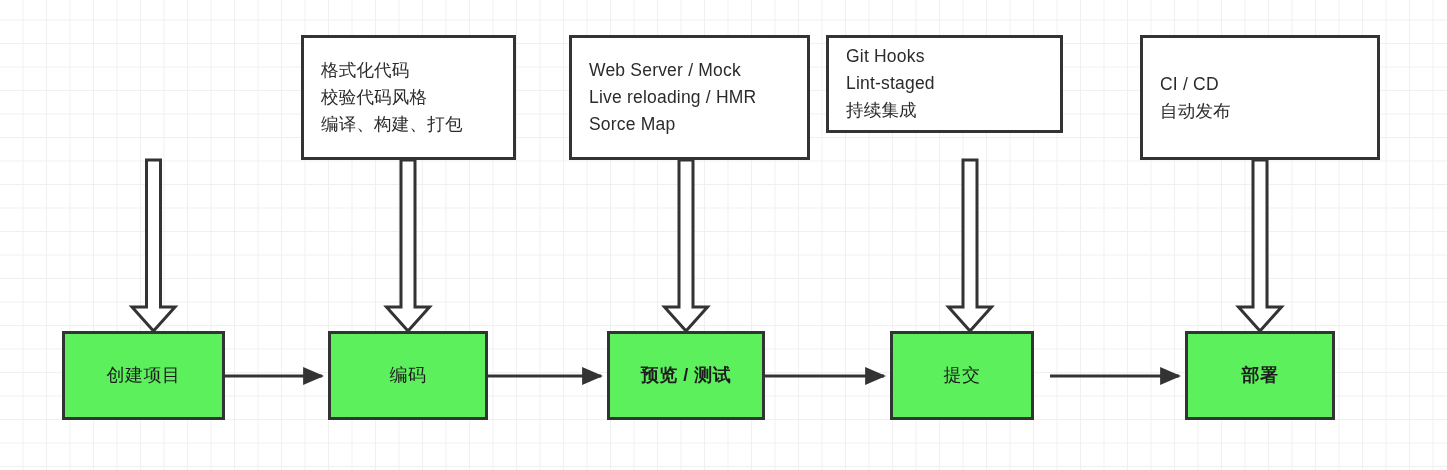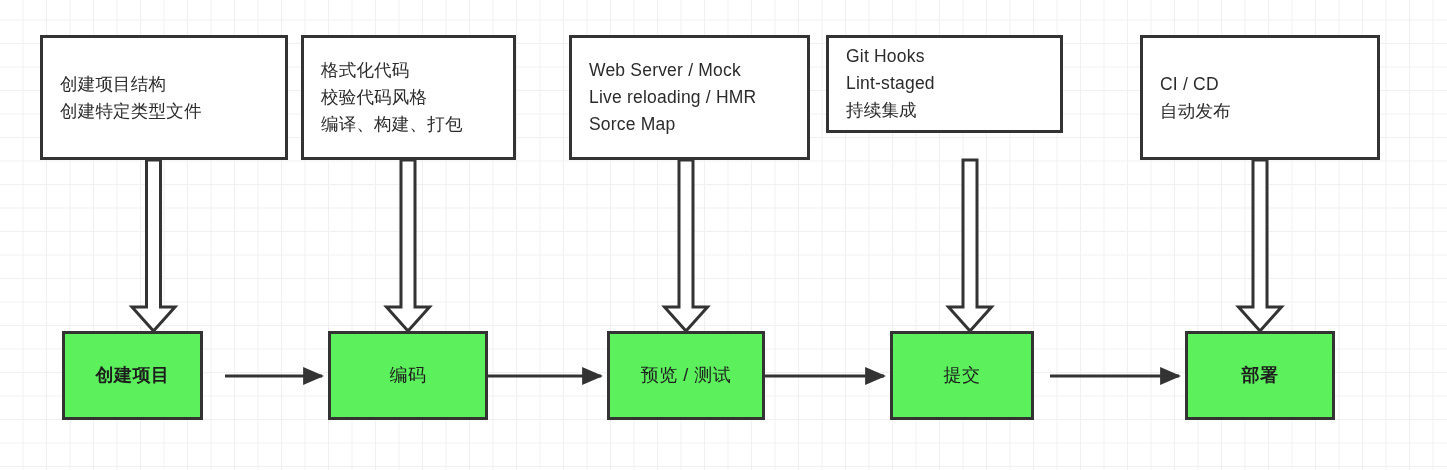--- a/index.html
+++ b/index.html
@@ -97,24 +97,20 @@
     </g>
 
     <g stroke="#333333" stroke-width="3" fill="none" marker-end="url(#solidArrow)">
       <line x1="225" y1="376" x2="322" y2="376"></line>
       <line x1="488" y1="376" x2="601" y2="376"></line>
       <line x1="765" y1="376" x2="884" y2="376"></line>
       <line x1="1050" y1="376" x2="1179" y2="376"></line>
     </g>
   </svg>
 
-  <div class="node white" style="left:40px; top:35px; width:248px; height:125px;">
-    <div class="desc-text">创建项目结构
-创建特定类型文件</div>
-  </div>
 
   <div class="node white" style="left:301px; top:35px; width:215px; height:125px;">
     <div class="desc-text">格式化代码
 校验代码风格
 编译、构建、打包</div>
   </div>
 
   <div class="node white" style="left:569px; top:35px; width:241px; height:125px;">
     <div class="desc-text">Web Server / Mock
 Live reloading / HMR
@@ -125,29 +121,29 @@
     <div class="desc-text">Git Hooks
 Lint-staged
 持续集成</div>
   </div>
 
   <div class="node white" style="left:1140px; top:35px; width:240px; height:125px;">
     <div class="desc-text">CI / CD
 自动发布</div>
   </div>
 
-  <div class="node green" style="left:62px; top:331px; width:141px; height:89px;font-weight:bold;">
+  <div class="node green" style="left:62px; top:331px; width:163px; height:89px;">
     <div class="stage-text">创建项目</div>
   </div>
 
   <div class="node green" style="left:328px; top:331px; width:160px; height:89px;">
     <div class="stage-text">编码</div>
   </div>
 
-  <div class="node green" style="left:607px; top:331px; width:158px; height:89px;">
+  <div class="node green" style="left:607px; top:331px; width:158px; height:89px;font-weight:bold;">
     <div class="stage-text">预览 / 测试</div>
   </div>
 
   <div class="node green" style="left:890px; top:331px; width:144px; height:89px;">
     <div class="stage-text">提交</div>
   </div>
 
   <div class="node green" style="left:1185px; top:331px; width:150px; height:89px;font-weight:bold;">
     <div class="stage-text">部署</div>
   </div>

